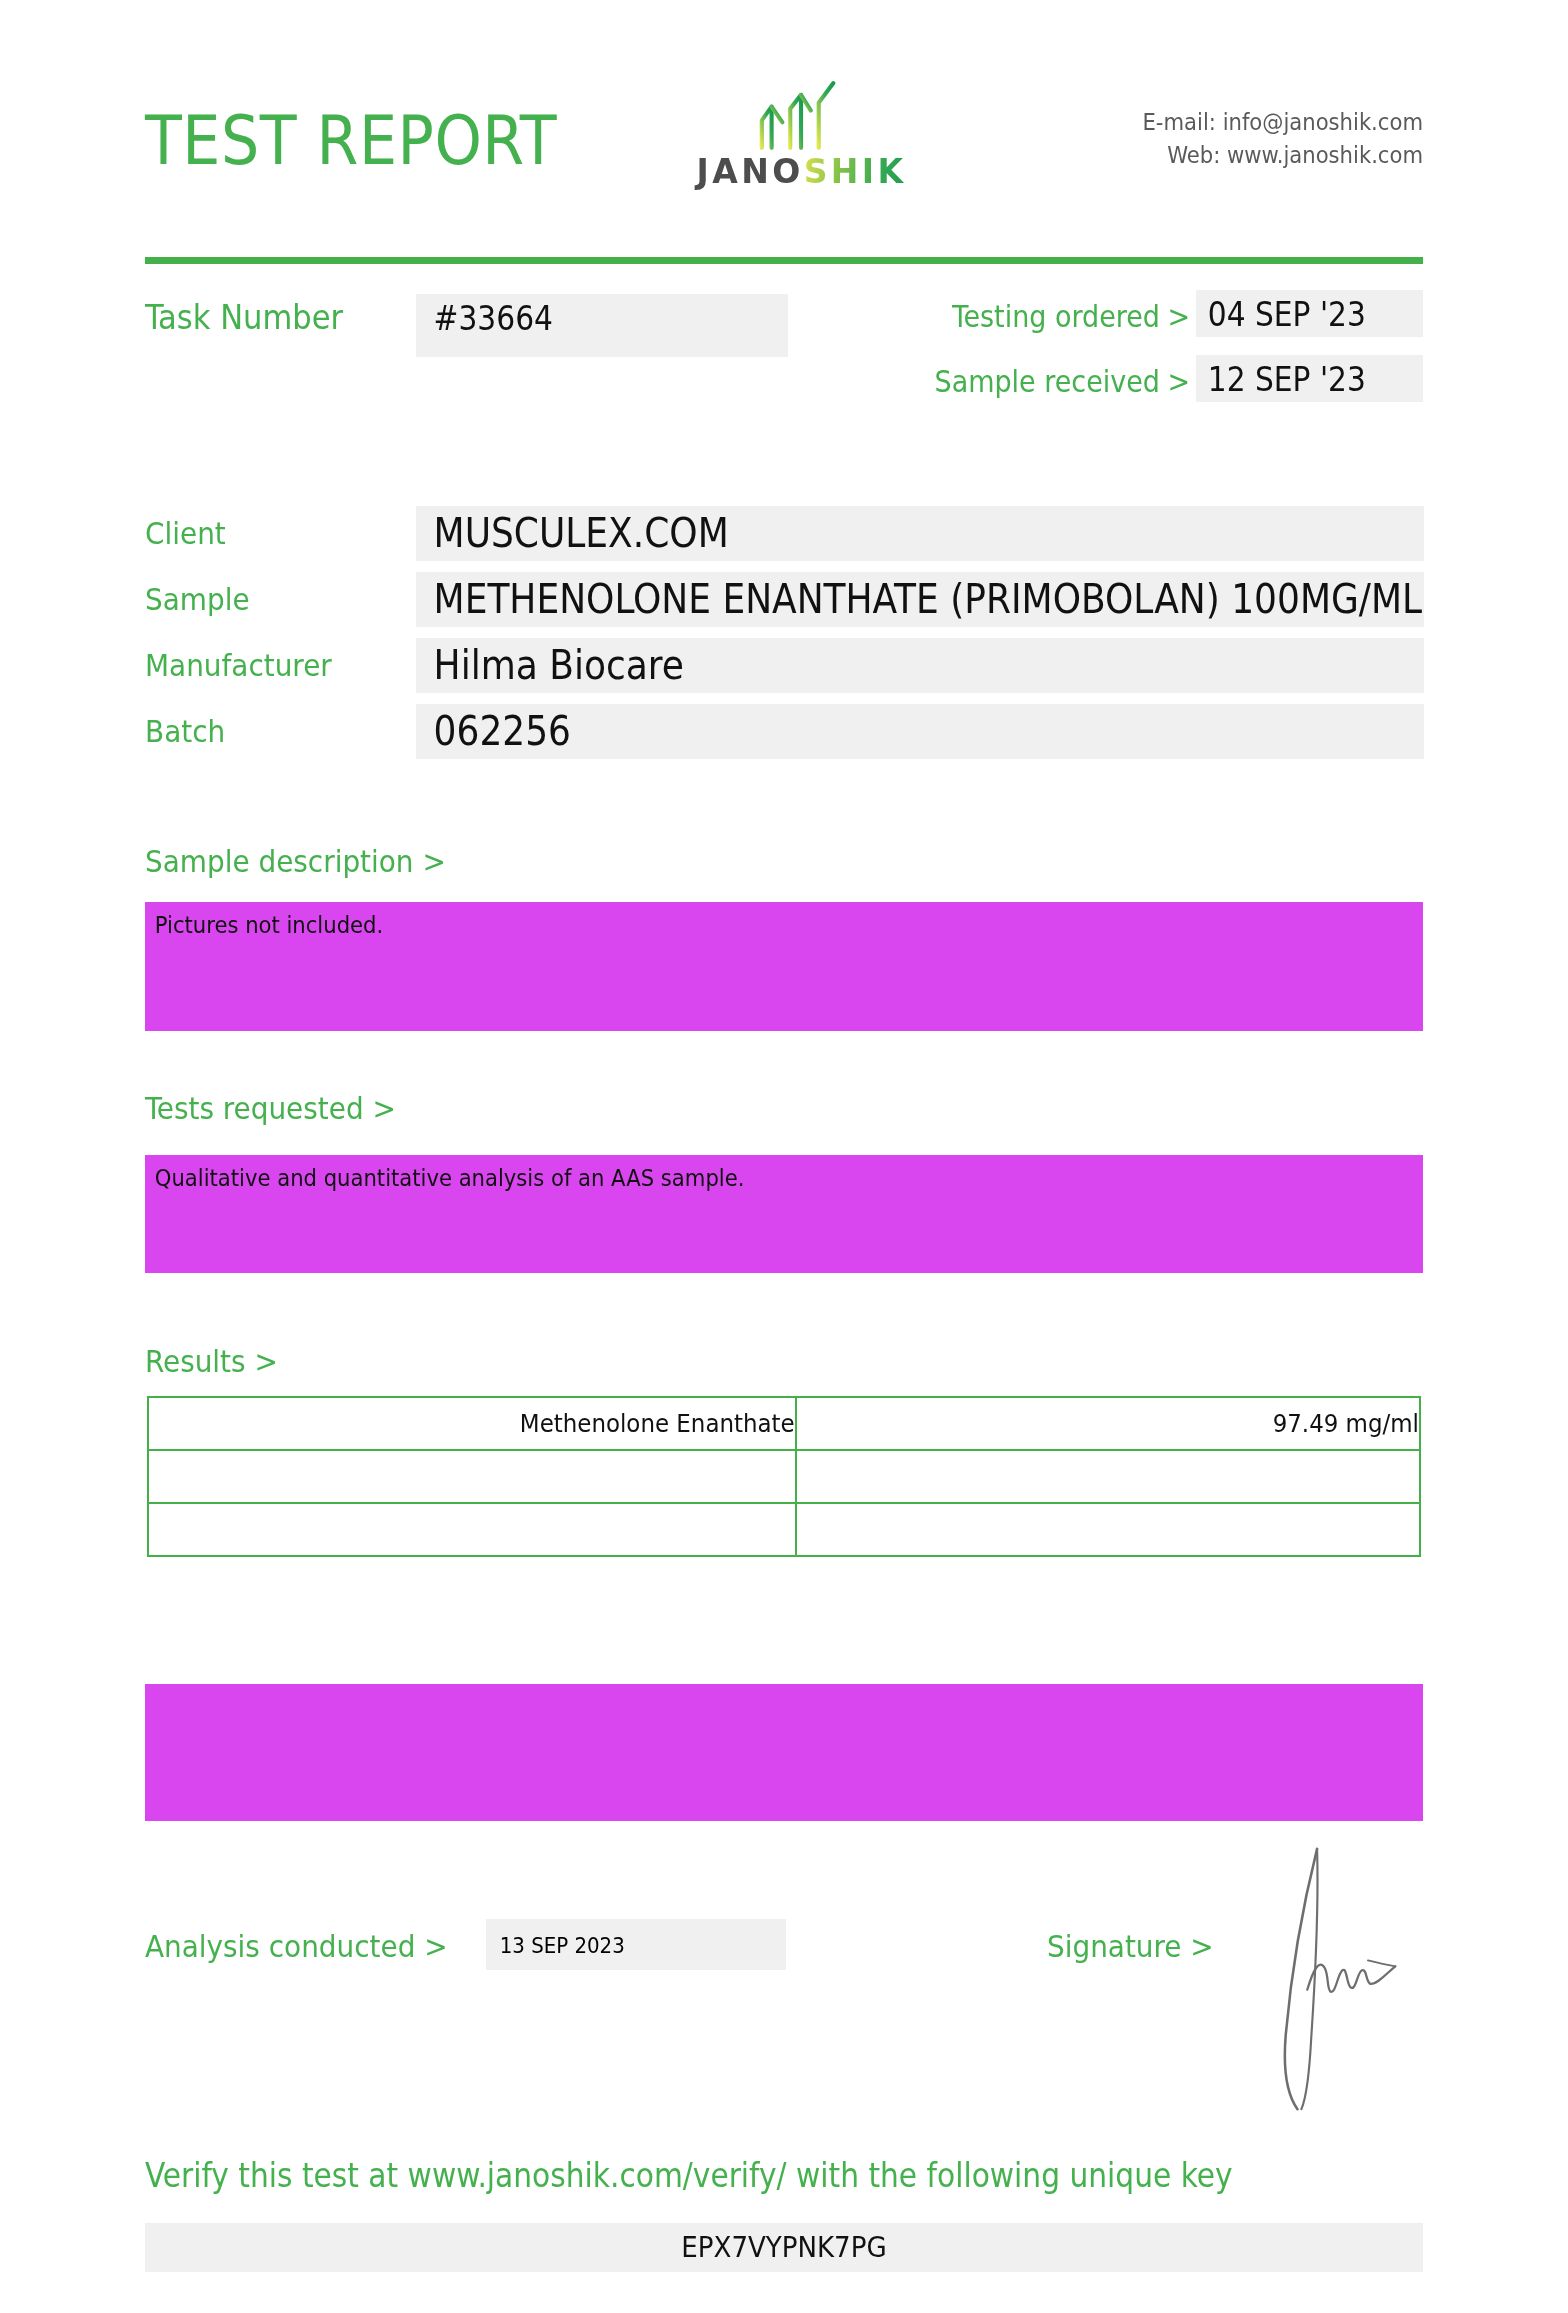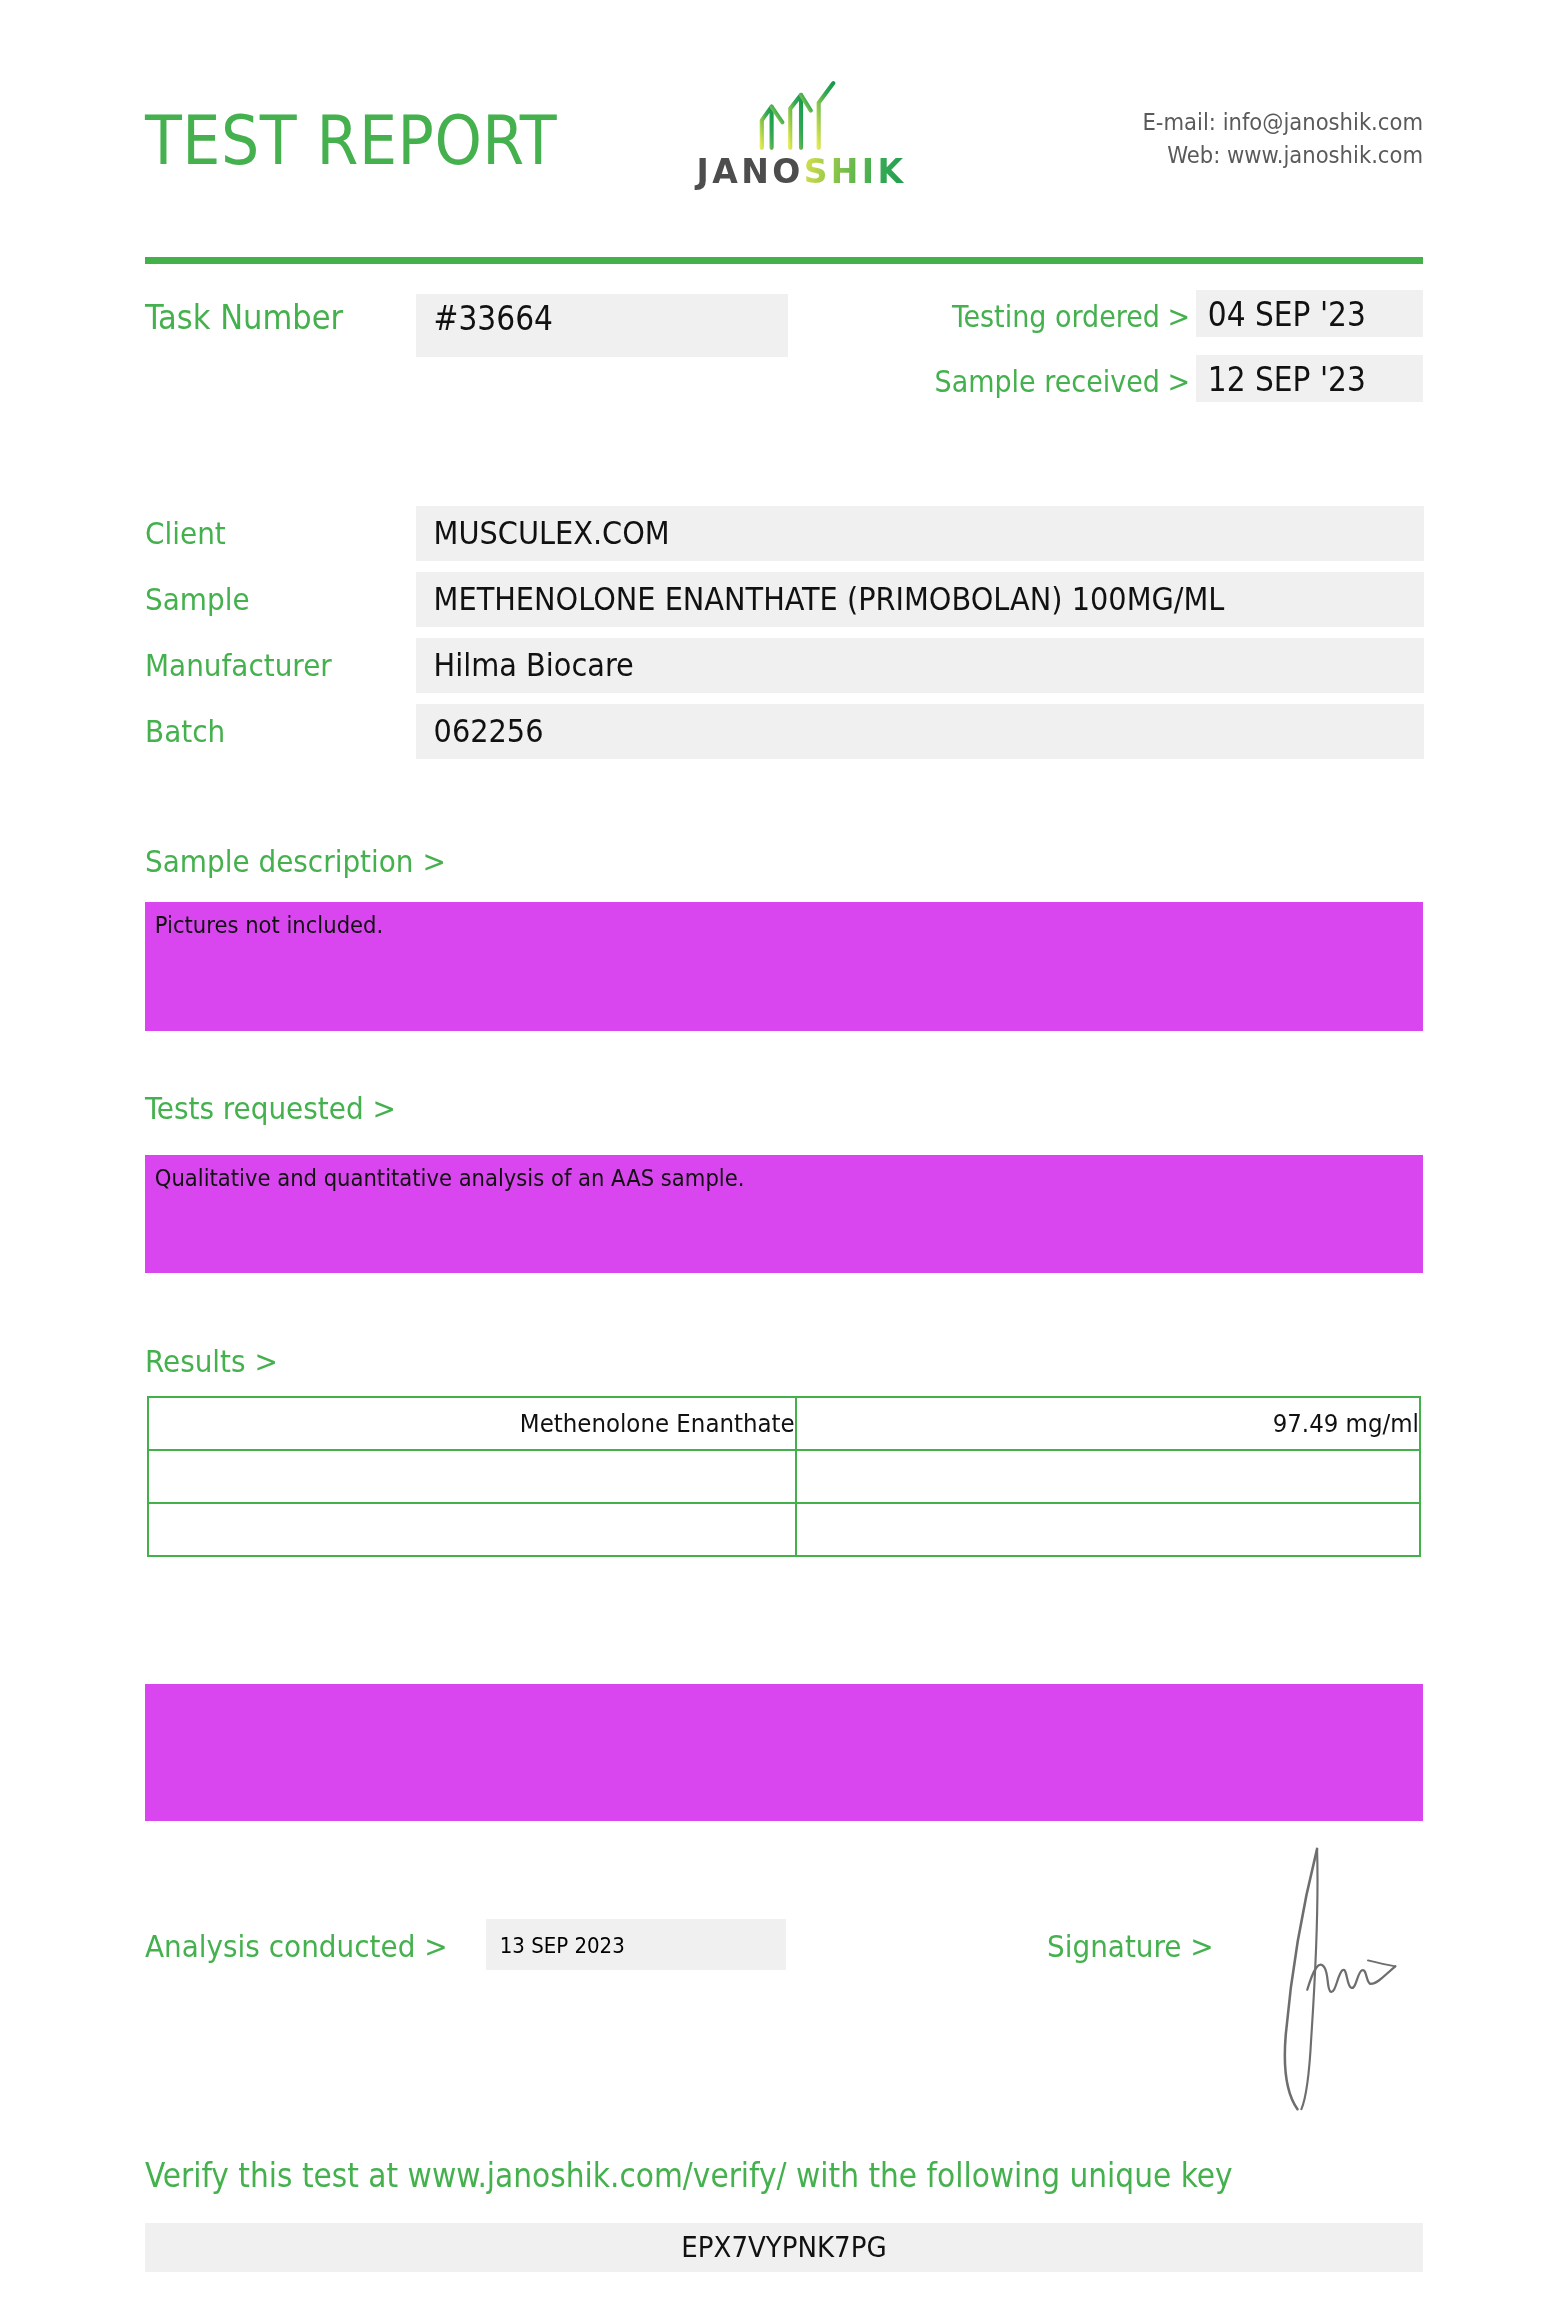--- a/index.html
+++ b/index.html
@@ -214,21 +214,21 @@
     left: 271px;
     top: 0;
     width: 1008px;
     height: 55px;
     background: #f0f0f0;
   }
   .field-value {
     position: absolute;
     left: 17.6px;
     top: 3.9px;
-    font-size: 32px;
+    font-size: 40px;
     line-height: 47px;
     color: #111;
     font-family: "DejaVu Sans", sans-serif;
     font-stretch: condensed;
     white-space: nowrap;
   }
 
   
   .section-head {
     position: absolute;

